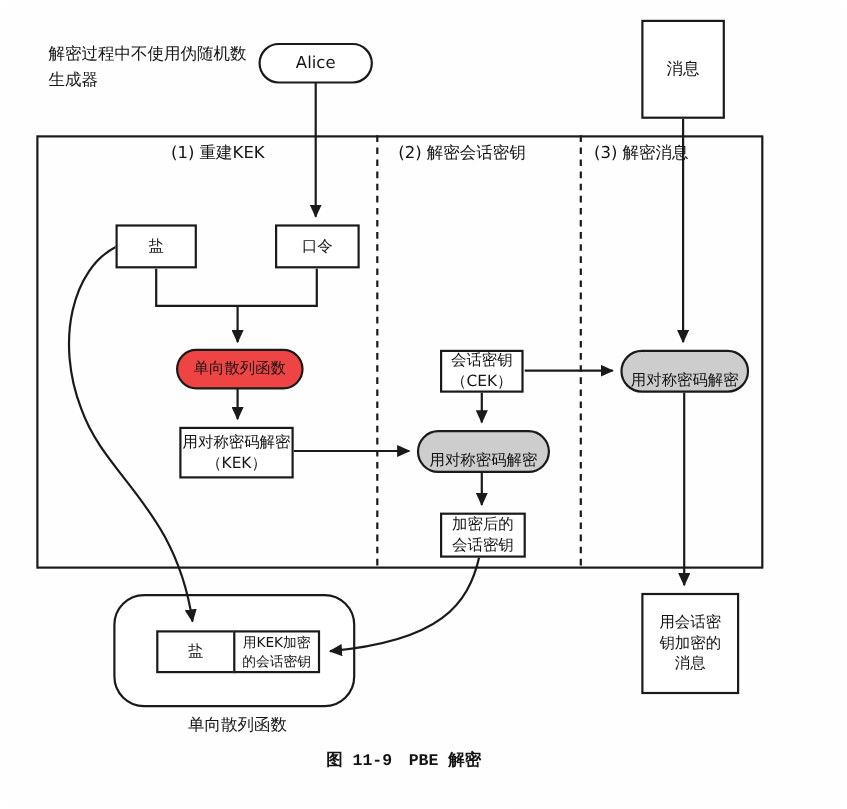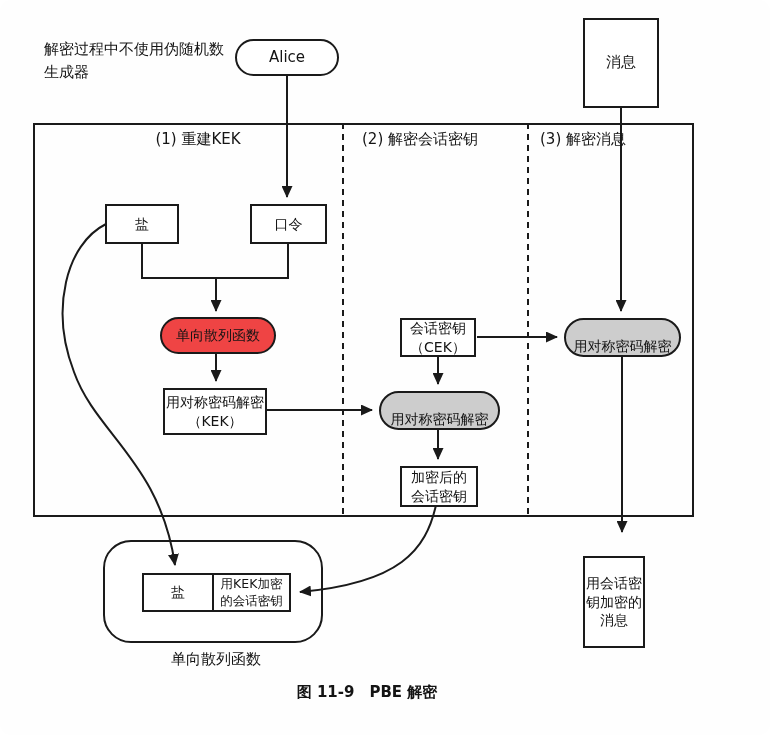--- a/index.html
+++ b/index.html
@@ -12,21 +12,21 @@
   .box{
     position:absolute;box-sizing:border-box;border:2px solid #1a1a1a;background:#ffffff;
     display:flex;flex-direction:column;align-items:center;justify-content:center;
     text-align:center;font-size:14px;line-height:1.32;z-index:4;
   }
   .oval{border-radius:999px;}
   .gray{background:#cdcdcd;justify-content:flex-end;}
   .lightgray{background:#ef4444;}
   .txt{position:absolute;font-size:15px;line-height:1.5;z-index:4;}
   .sec-label{position:absolute;top:130px;font-size:15px;white-space:nowrap;z-index:4;text-align:center;}
-  .caption{font-weight:bold;}
+  .caption{font-weight:bold;font-family:Liberation Mono, monospace;}
   #connectors{position:absolute;left:0;top:0;z-index:3;pointer-events:none;}
   .outer-frame{
     position:absolute;left:33px;top:123px;width:661px;height:394px;
     border:2px solid #1a1a1a;box-sizing:border-box;background:transparent;z-index:1;
   }
   .safe-frame{
     position:absolute;left:103px;top:540px;width:220px;height:103px;
     border:2px solid #1a1a1a;border-radius:28px;box-sizing:border-box;z-index:2;background:#fff;
   }
   .centerx{transform:translateX(-50%);}
@@ -120,21 +120,21 @@
 
   <div class="box" style="left:400px;top:466px;width:78px;height:41px;">
     <span>加密后的</span>
     <span>会话密钥</span>
   </div>
 
   <div class="box oval gray" style="left:564px;top:318px;width:117px;height:39px;">
     <span>用对称密码解密</span>
   </div>
 
-  <div class="box" style="left:583px;top:556px;width:62px;height:92px;">
+  <div class="box" style="left:583px;top:539px;width:89px;height:92px;">
     <span>用会话密</span>
     <span>钥加密的</span>
     <span>消息</span>
   </div>
 
   <div class="safe-frame"></div>
 
   <div class="box" style="left:142px;top:573px;width:72px;height:39px;">
     <span>盐</span>
   </div>

